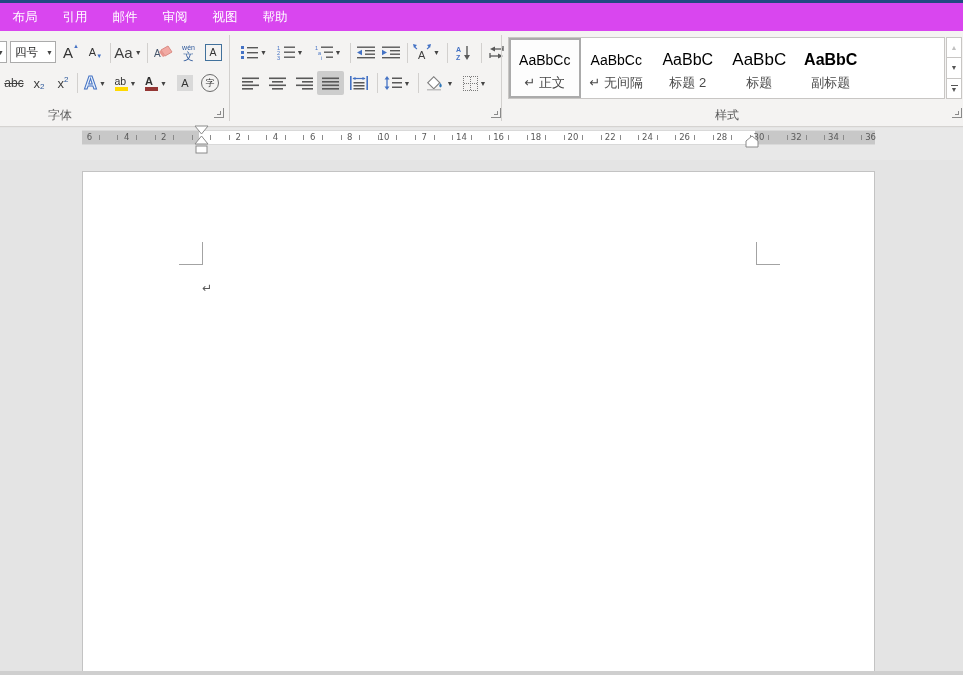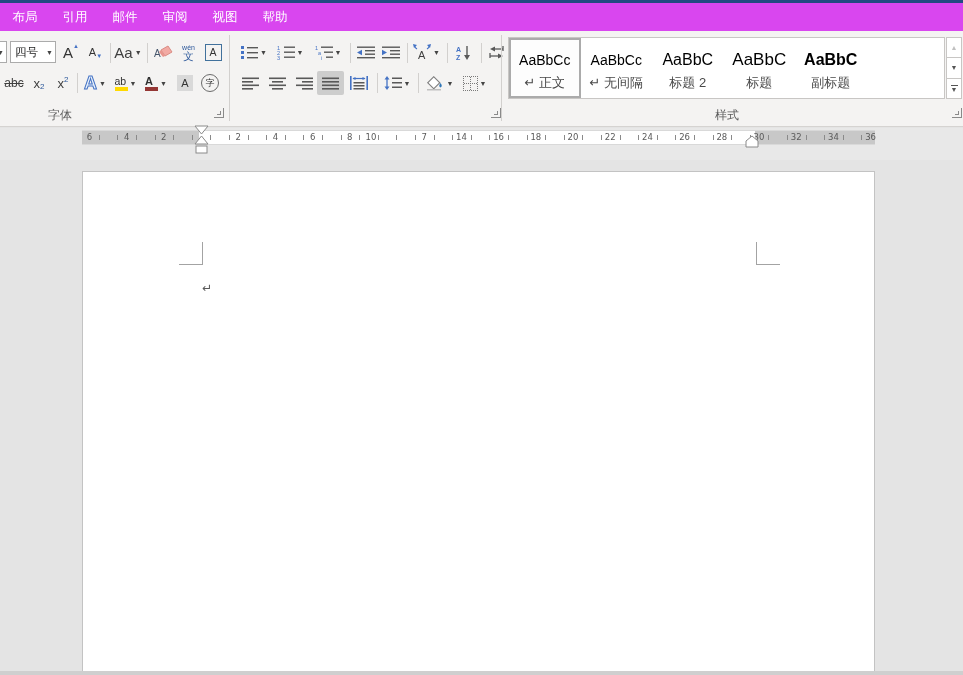--- a/index.html
+++ b/index.html
@@ -403,21 +403,21 @@
     <div class="ruler-strip" id="ruler-strip">
       <div class="rseg" style="left:0;width:117px;"></div>
       <div class="rseg" style="left:673px;width:120px;"></div>
     <span class="rnum" style="left: 7.4px;">6</span>
         <span class="rnum" style="left: 44.6px;">4</span>
         <span class="rnum" style="left: 81.8px;">2</span>
         <span class="rnum" style="left: 156.2px;">2</span>
         <span class="rnum" style="left: 193.4px;">4</span>
         <span class="rnum" style="left: 230.6px;">6</span>
         <span class="rnum" style="left: 267.8px;">8</span>
-        <span class="rnum" style="left: 289px;">10</span>
+        <span class="rnum" style="left: 302px;">10</span>
         <span class="rnum" style="left: 342.2px;">7</span>
         <span class="rnum" style="left: 379.4px;">14</span>
         <span class="rnum" style="left: 416.6px;">16</span>
         <span class="rnum" style="left: 453.8px;">18</span>
         <span class="rnum" style="left: 491px;">20</span>
         <span class="rnum" style="left: 528.2px;">22</span>
         <span class="rnum" style="left: 565.4px;">24</span>
         <span class="rnum" style="left: 602.6px;">26</span>
         <span class="rnum" style="left: 639.8px;">28</span>
         <span class="rnum" style="left: 677px;">30</span>

